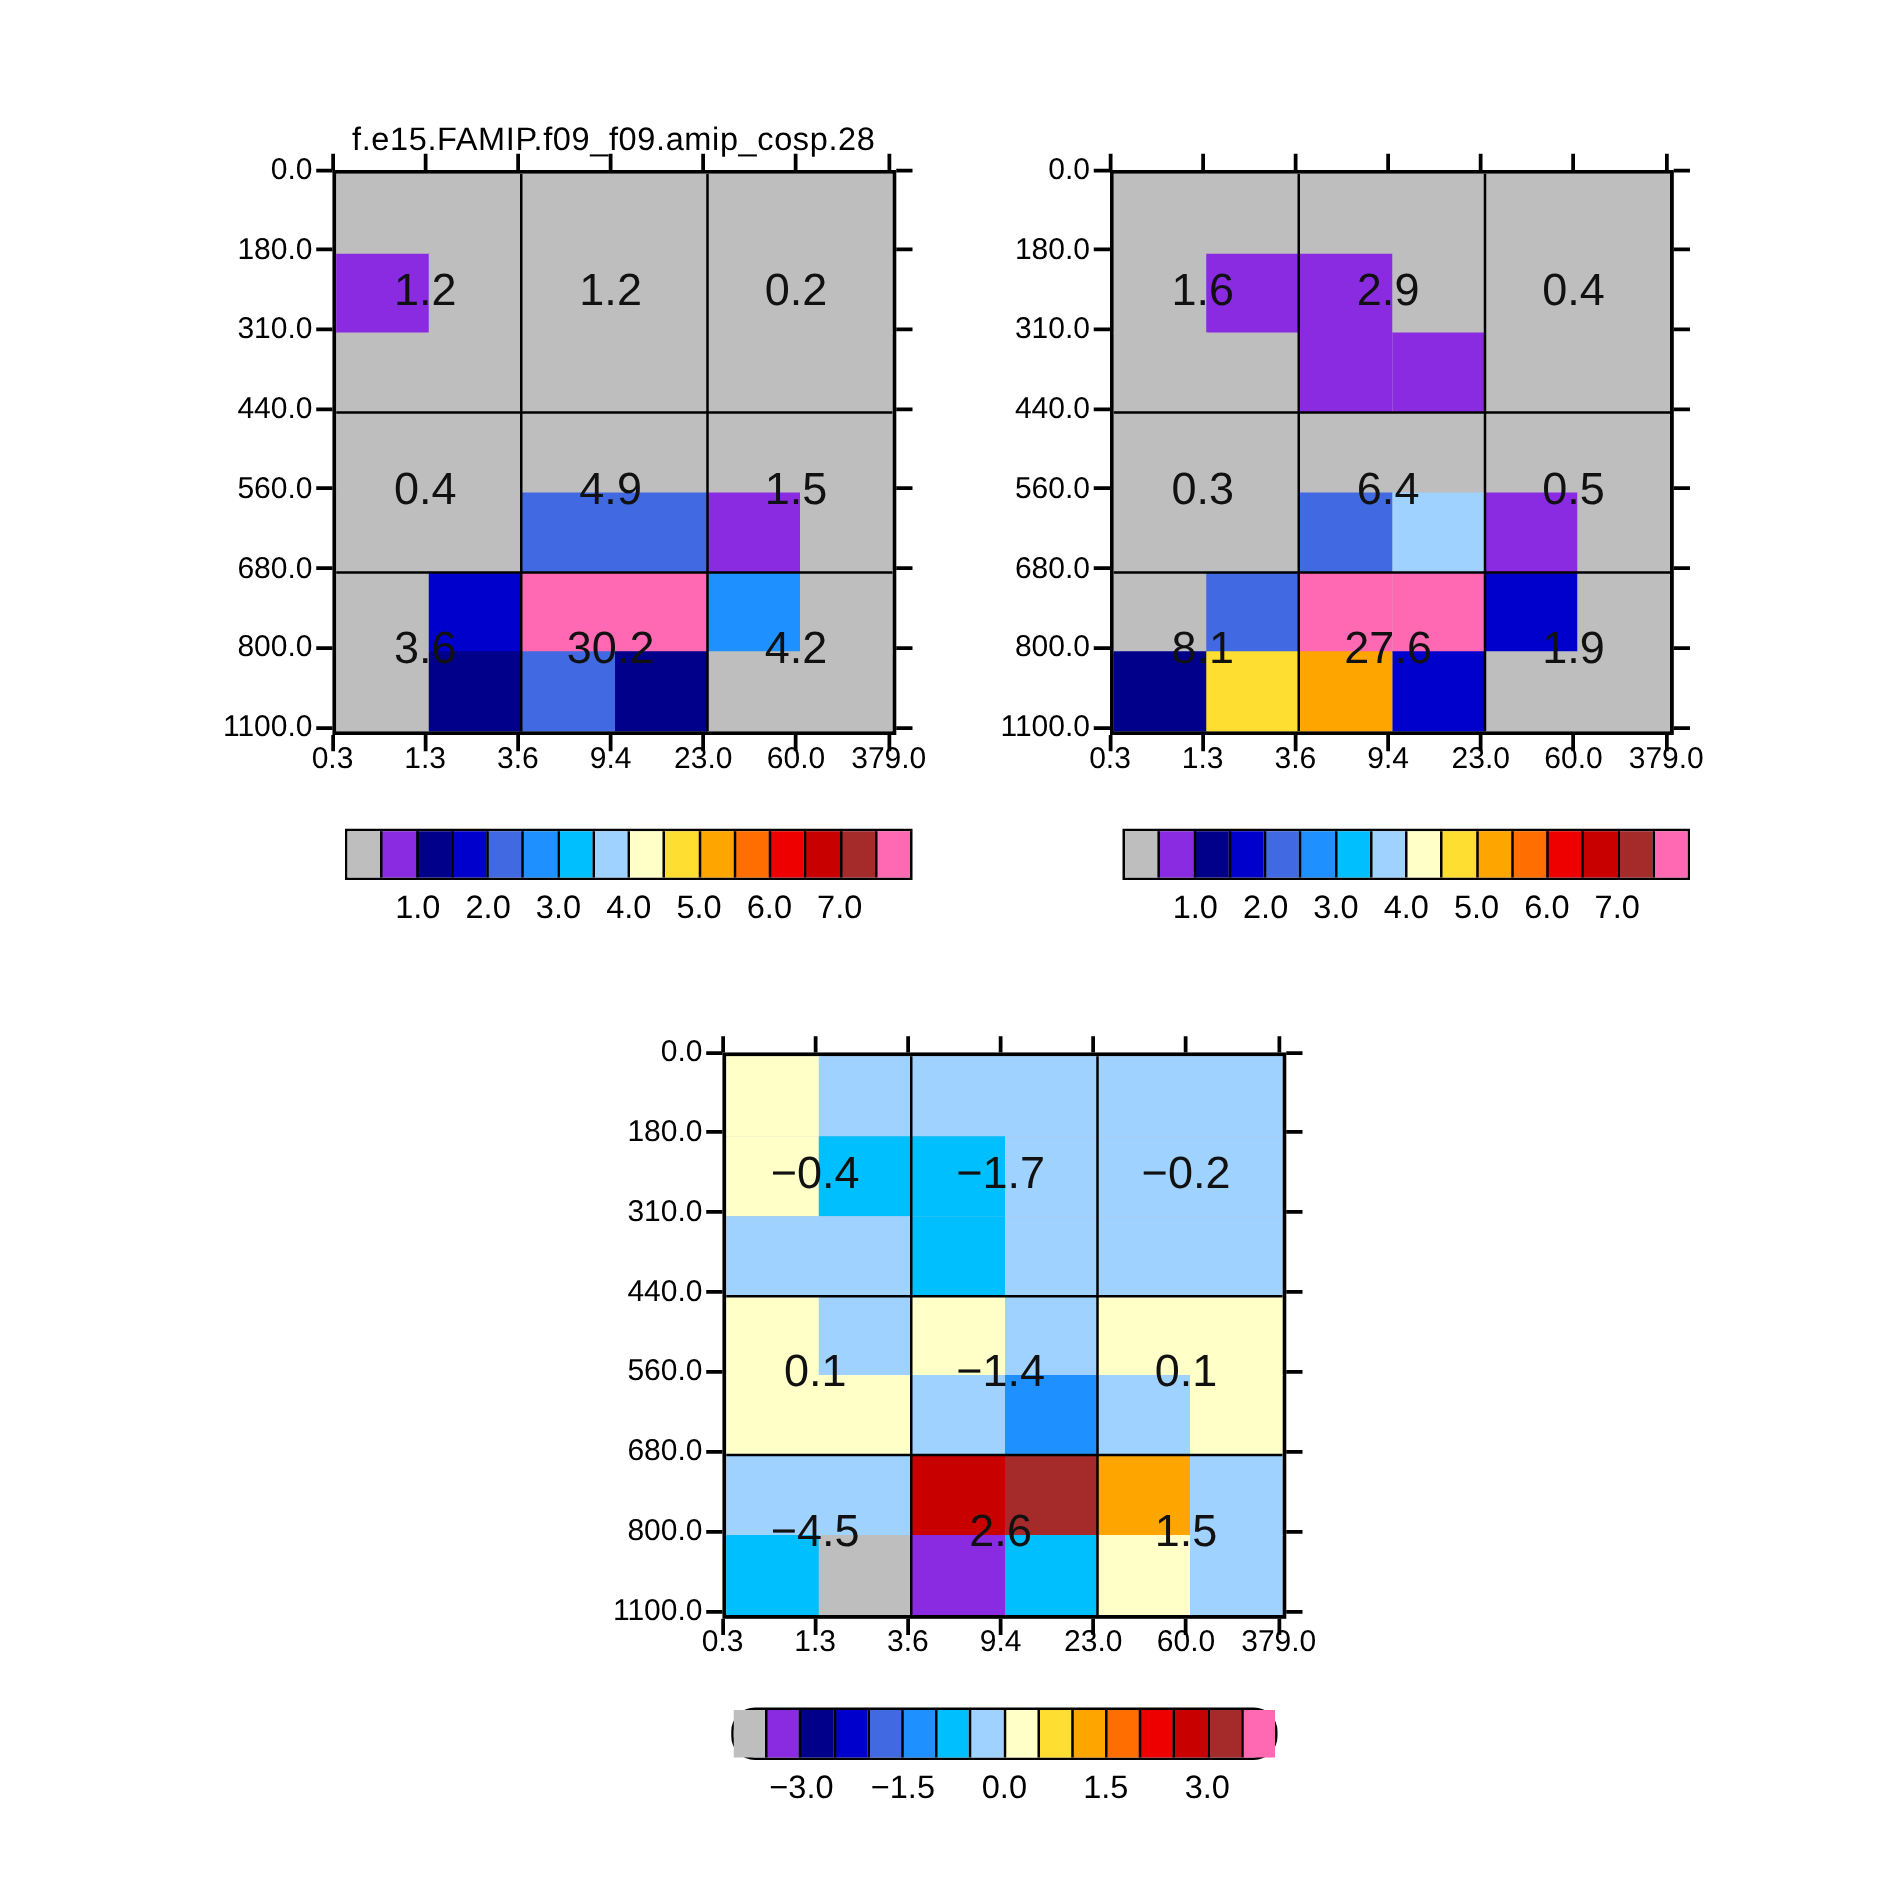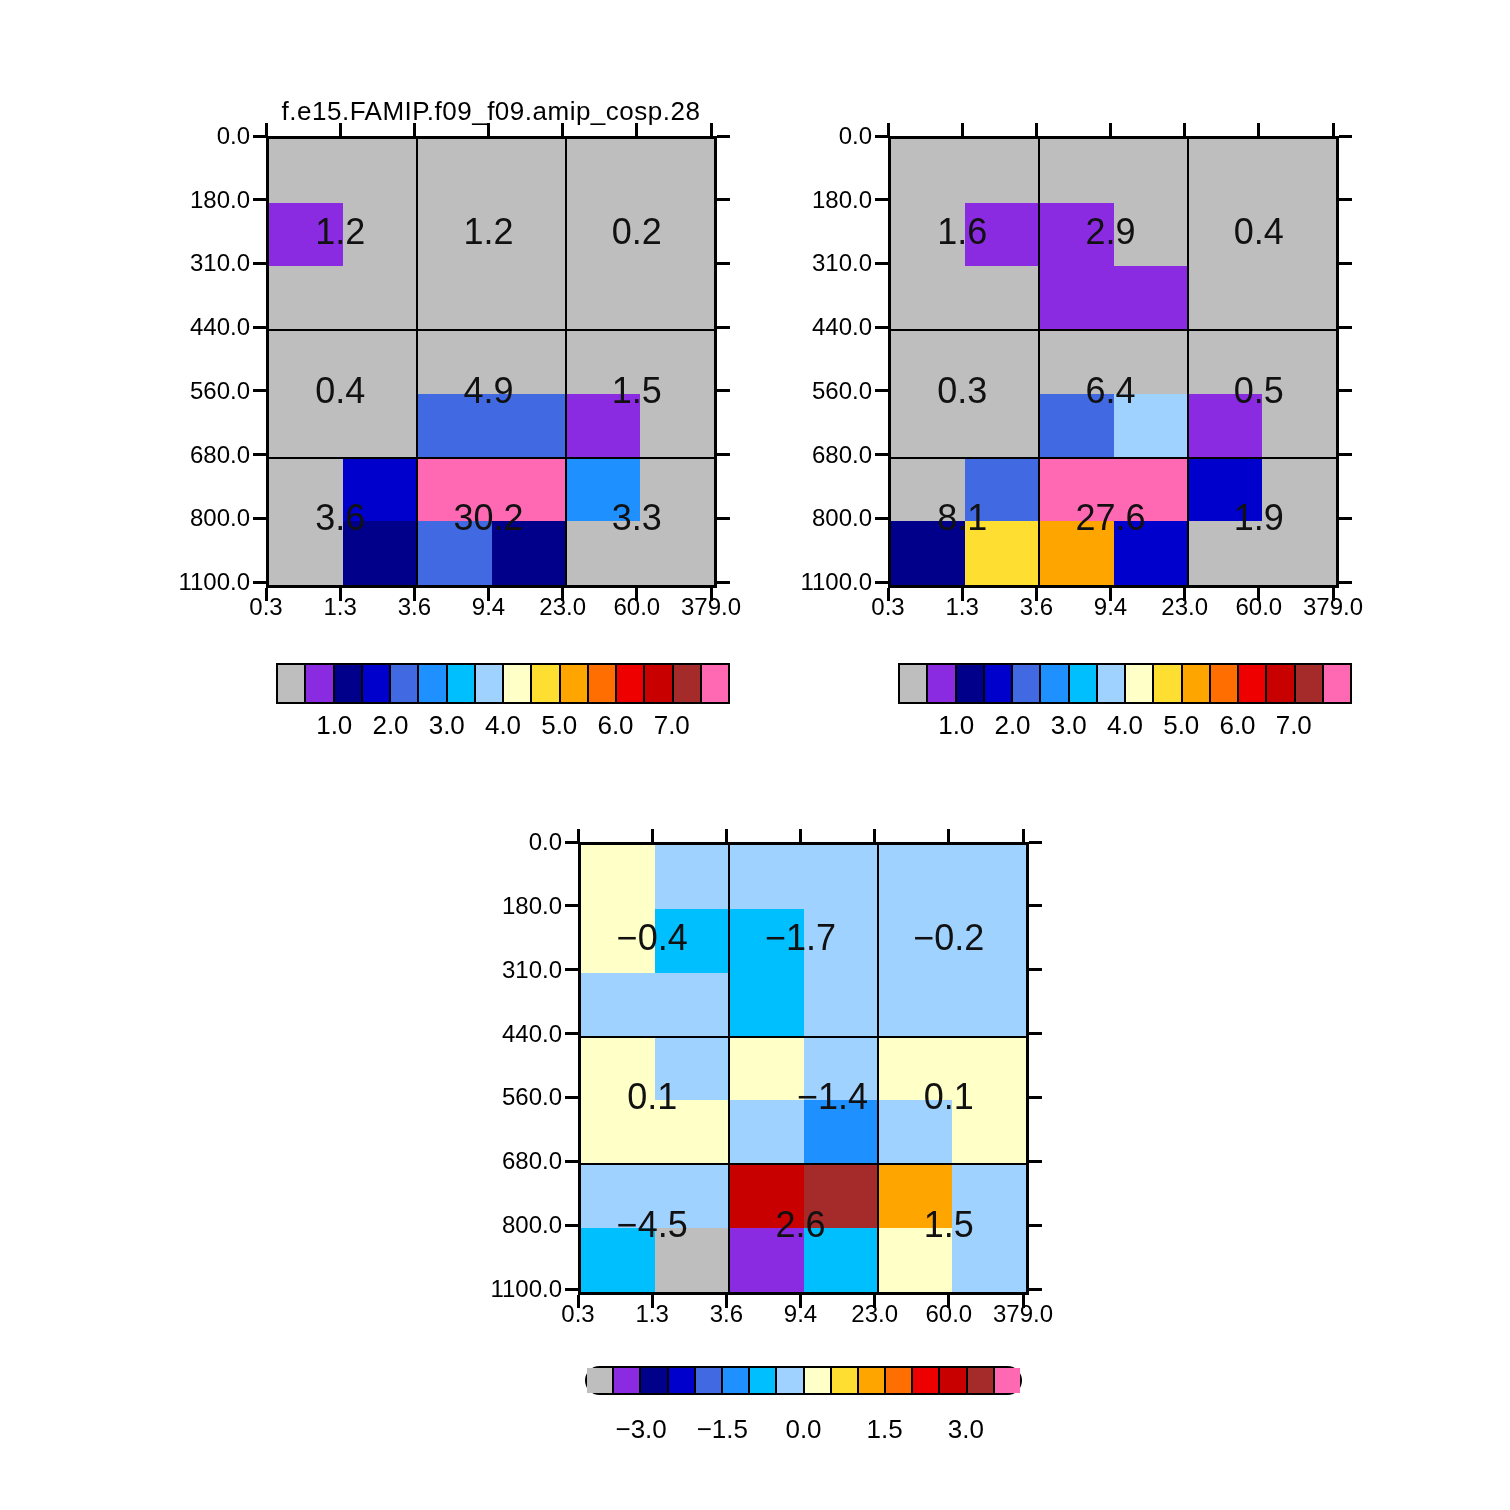--- a/index.html
+++ b/index.html
@@ -130,21 +130,21 @@
       <div class="ylab" style="top: 379.286px; left: -129px;">800.0</div>
       <div class="ylab" style="top: 443px; left: -129px;">1100.0</div>
       <div class="blockval" style="left: 71.1667px; top: 92.5714px;">1.2</div>
       <div class="blockval" style="left: 219.5px; top: 92.5714px;">1.2</div>
       <div class="blockval" style="left: 367.833px; top: 92.5714px;">0.2</div>
       <div class="blockval" style="left: 71.1667px; top: 251.857px;">0.4</div>
       <div class="blockval" style="left: 219.5px; top: 251.857px;">4.9</div>
       <div class="blockval" style="left: 367.833px; top: 251.857px;">1.5</div>
       <div class="blockval" style="left: 71.1667px; top: 379.286px;">3.6</div>
       <div class="blockval" style="left: 219.5px; top: 379.286px;">30.2</div>
-      <div class="blockval" style="left: 367.833px; top: 379.286px;">3.3</div>
+      <div class="blockval" style="left: 367.833px; top: 379.286px;">4.2</div>
     </div>
   <div class="panel" id="panel-obs" style="left:888px;top:136px;width:451px;height:452px;">
       <div class="cell" style="left: 0px; top: 0px; width: 74.6667px; height: 64.2143px; background: rgb(190, 190, 190);"></div>
       <div class="cell" style="left: 74.1667px; top: 0px; width: 74.6667px; height: 64.2143px; background: rgb(190, 190, 190);"></div>
       <div class="cell" style="left: 148.333px; top: 0px; width: 74.6667px; height: 64.2143px; background: rgb(190, 190, 190);"></div>
       <div class="cell" style="left: 222.5px; top: 0px; width: 74.6667px; height: 64.2143px; background: rgb(190, 190, 190);"></div>
       <div class="cell" style="left: 296.667px; top: 0px; width: 74.6667px; height: 64.2143px; background: rgb(190, 190, 190);"></div>
       <div class="cell" style="left: 370.833px; top: 0px; width: 74.6667px; height: 64.2143px; background: rgb(190, 190, 190);"></div>
       <div class="cell" style="left: 0px; top: 63.7143px; width: 74.6667px; height: 64.2143px; background: rgb(190, 190, 190);"></div>
       <div class="cell" style="left: 74.1667px; top: 63.7143px; width: 74.6667px; height: 64.2143px; background: rgb(138, 43, 226);"></div>
@@ -330,21 +330,21 @@
       <div class="ylab" style="top: 124.714px; left: -129px;">310.0</div>
       <div class="ylab" style="top: 188.571px; left: -129px;">440.0</div>
       <div class="ylab" style="top: 252.429px; left: -129px;">560.0</div>
       <div class="ylab" style="top: 316.286px; left: -129px;">680.0</div>
       <div class="ylab" style="top: 380.143px; left: -129px;">800.0</div>
       <div class="ylab" style="top: 444px; left: -129px;">1100.0</div>
       <div class="blockval" style="left: 71.1667px; top: 92.7857px;">−0.4</div>
       <div class="blockval" style="left: 219.5px; top: 92.7857px;">−1.7</div>
       <div class="blockval" style="left: 367.833px; top: 92.7857px;">−0.2</div>
       <div class="blockval" style="left: 71.1667px; top: 252.429px;">0.1</div>
-      <div class="blockval" style="left: 219.5px; top: 252.429px; margin-left: 32px;">−1.4</div>
+      <div class="blockval" style="left: 219.5px; top: 252.429px;">−1.4</div>
       <div class="blockval" style="left: 367.833px; top: 252.429px;">0.1</div>
       <div class="blockval" style="left: 71.1667px; top: 380.143px;">−4.5</div>
       <div class="blockval" style="left: 219.5px; top: 380.143px;">2.6</div>
       <div class="blockval" style="left: 367.833px; top: 380.143px;">1.5</div>
     </div>
 
   <div class="cbar" id="cbar-model" style="left:276px;top:663px;width:454px;height:41px;">
       <div class="swatch" style="background: rgb(190, 190, 190);"></div>
       <div class="swatch" style="background: rgb(138, 43, 226);"></div>
       <div class="swatch" style="background: rgb(0, 0, 139);"></div>
@@ -387,21 +387,21 @@
       <div class="swatch" style="background: rgb(165, 42, 42);"></div>
       <div class="swatch" style="background: rgb(255, 105, 180);"></div>
       <div class="cbar-lab" style="left: 56.25px; top: 45px;">1.0</div>
       <div class="cbar-lab" style="left: 112.5px; top: 45px;">2.0</div>
       <div class="cbar-lab" style="left: 168.75px; top: 45px;">3.0</div>
       <div class="cbar-lab" style="left: 225px; top: 45px;">4.0</div>
       <div class="cbar-lab" style="left: 281.25px; top: 45px;">5.0</div>
       <div class="cbar-lab" style="left: 337.5px; top: 45px;">6.0</div>
       <div class="cbar-lab" style="left: 393.75px; top: 45px;">7.0</div>
     </div>
-  <div class="cbar" id="cbar-diff" style="left:585px;top:1366px;width:437px;height:29px;border-radius:19px;">
+  <div class="cbar" id="cbar-diff" style="left:585px;top:1366px;width:437px;height:42px;border-radius:19px;">
       <div class="swatch" style="background: rgb(190, 190, 190);"></div>
       <div class="swatch" style="background: rgb(138, 43, 226);"></div>
       <div class="swatch" style="background: rgb(0, 0, 139);"></div>
       <div class="swatch" style="background: rgb(0, 0, 205);"></div>
       <div class="swatch" style="background: rgb(65, 105, 225);"></div>
       <div class="swatch" style="background: rgb(30, 144, 255);"></div>
       <div class="swatch" style="background: rgb(0, 191, 255);"></div>
       <div class="swatch" style="background: rgb(160, 210, 255);"></div>
       <div class="swatch" style="background: rgb(255, 255, 200);"></div>
       <div class="swatch" style="background: rgb(255, 222, 50);"></div>

